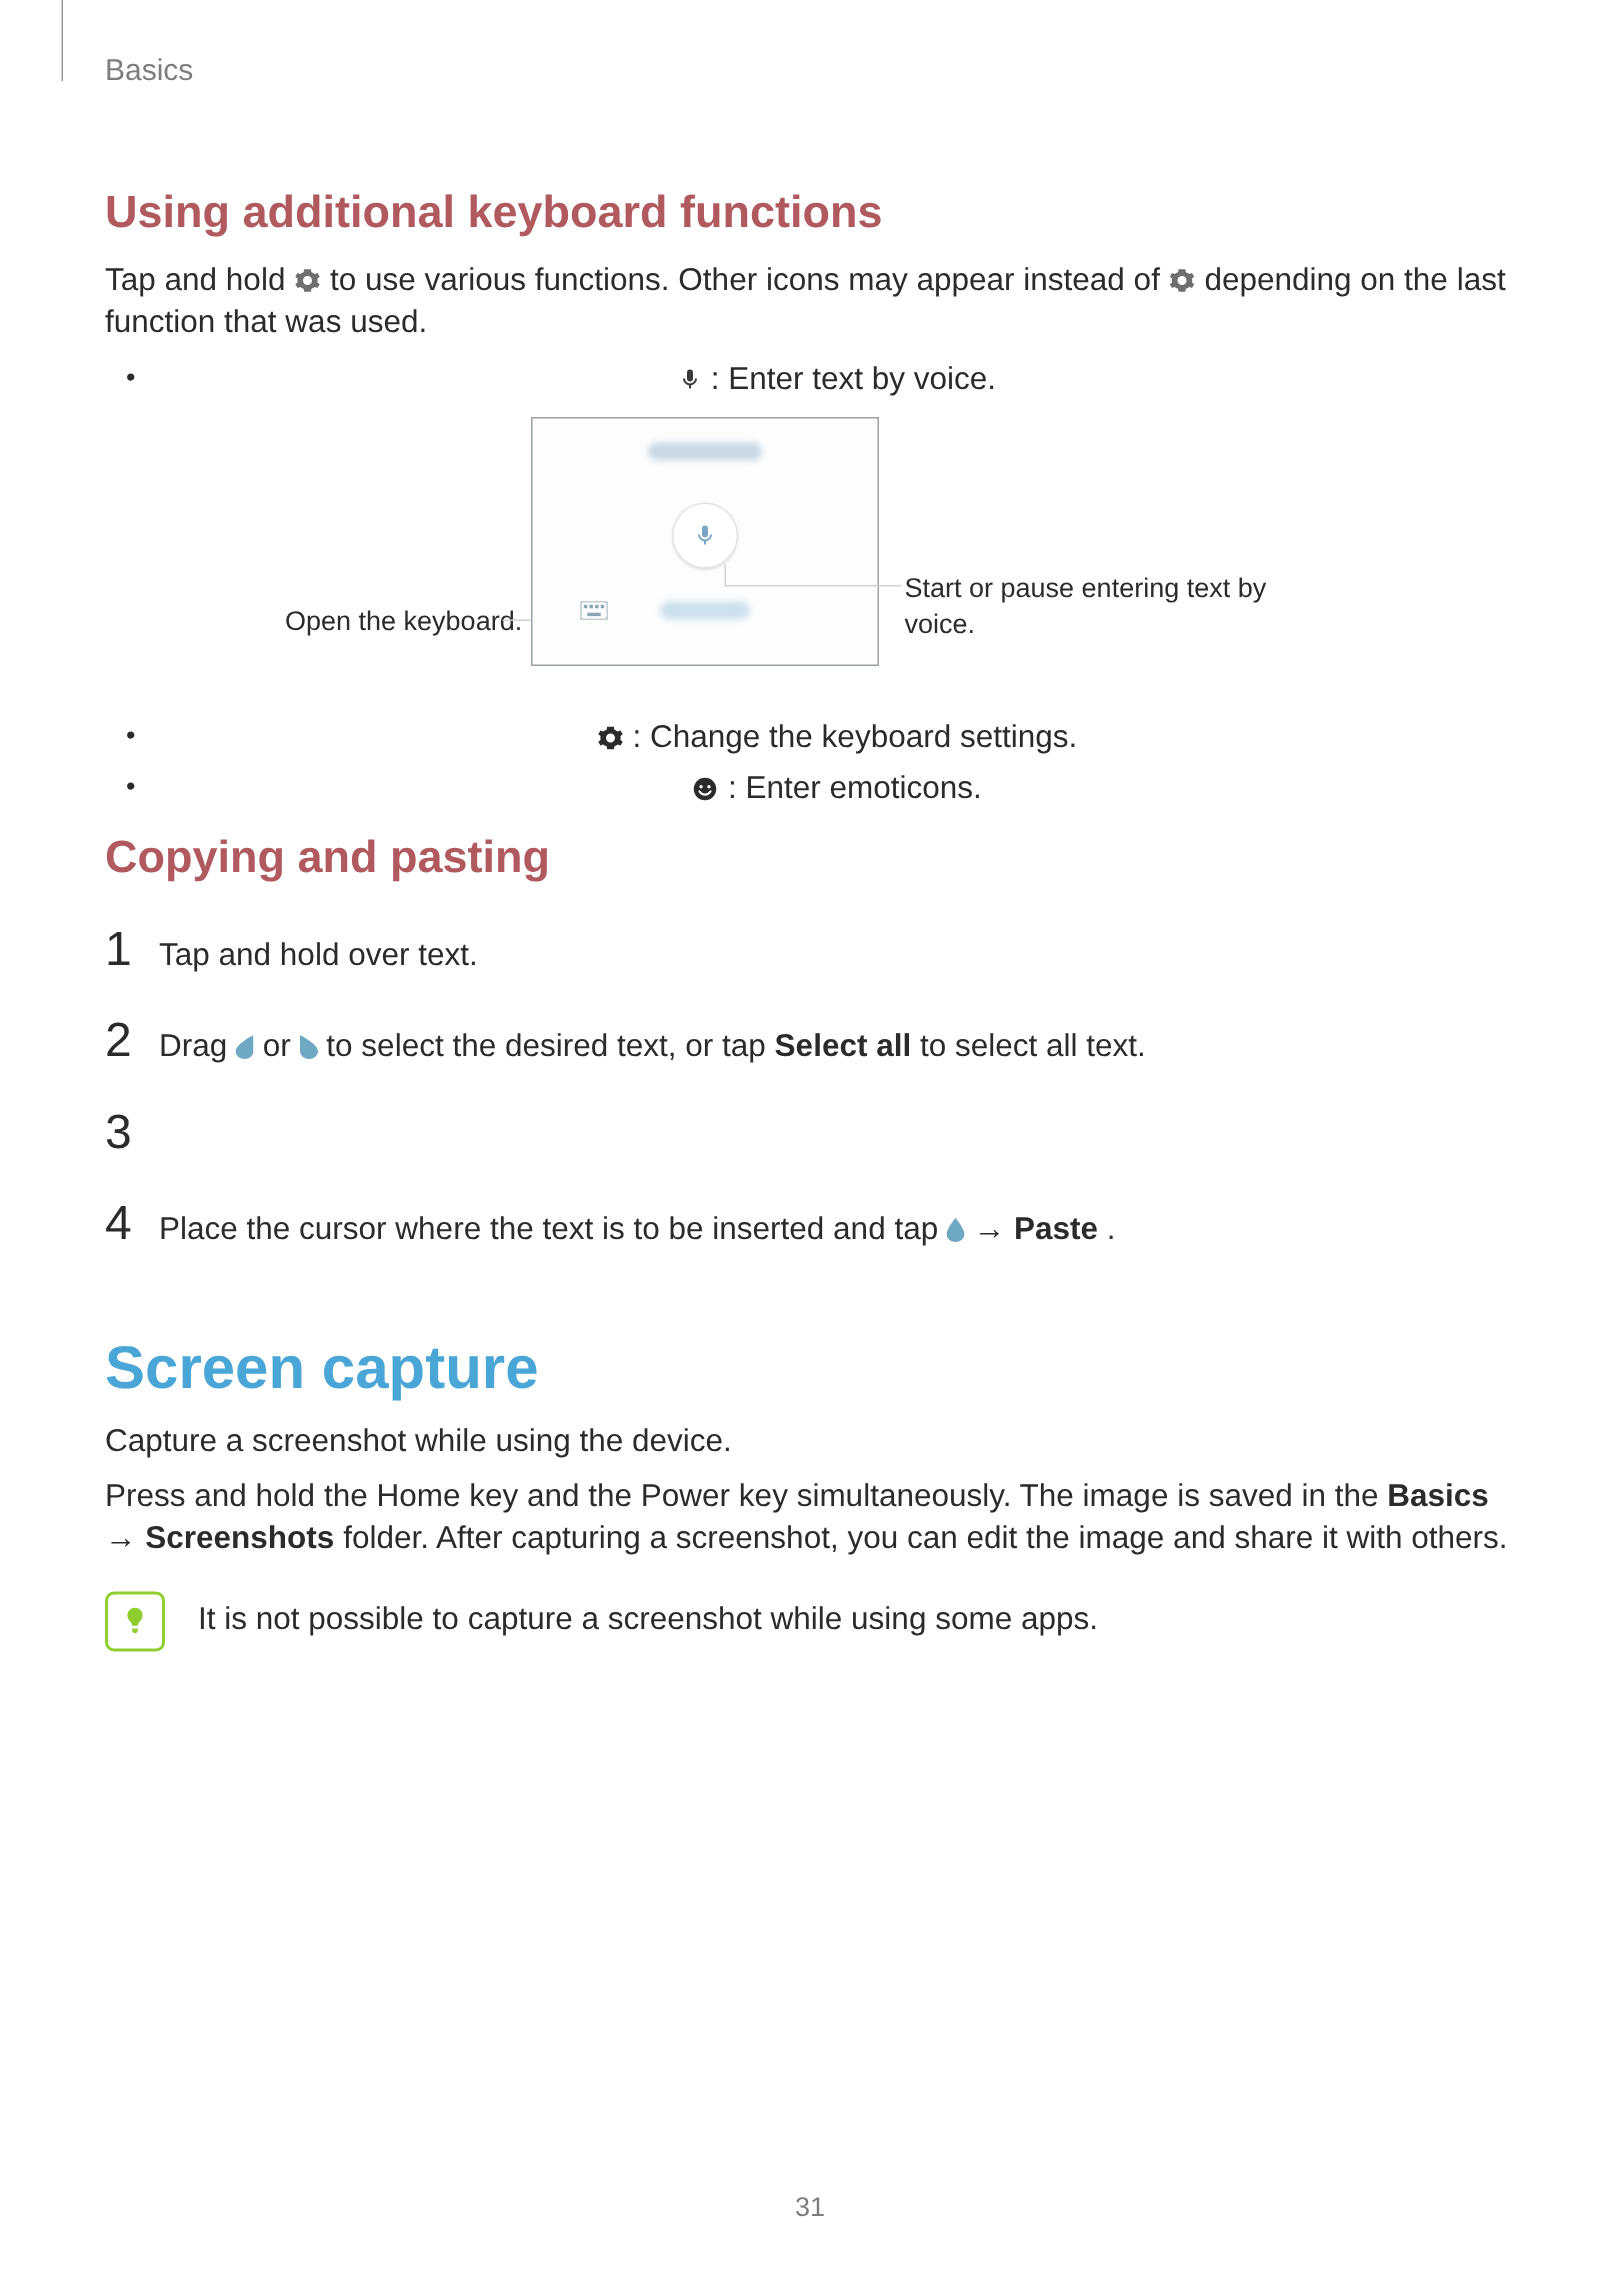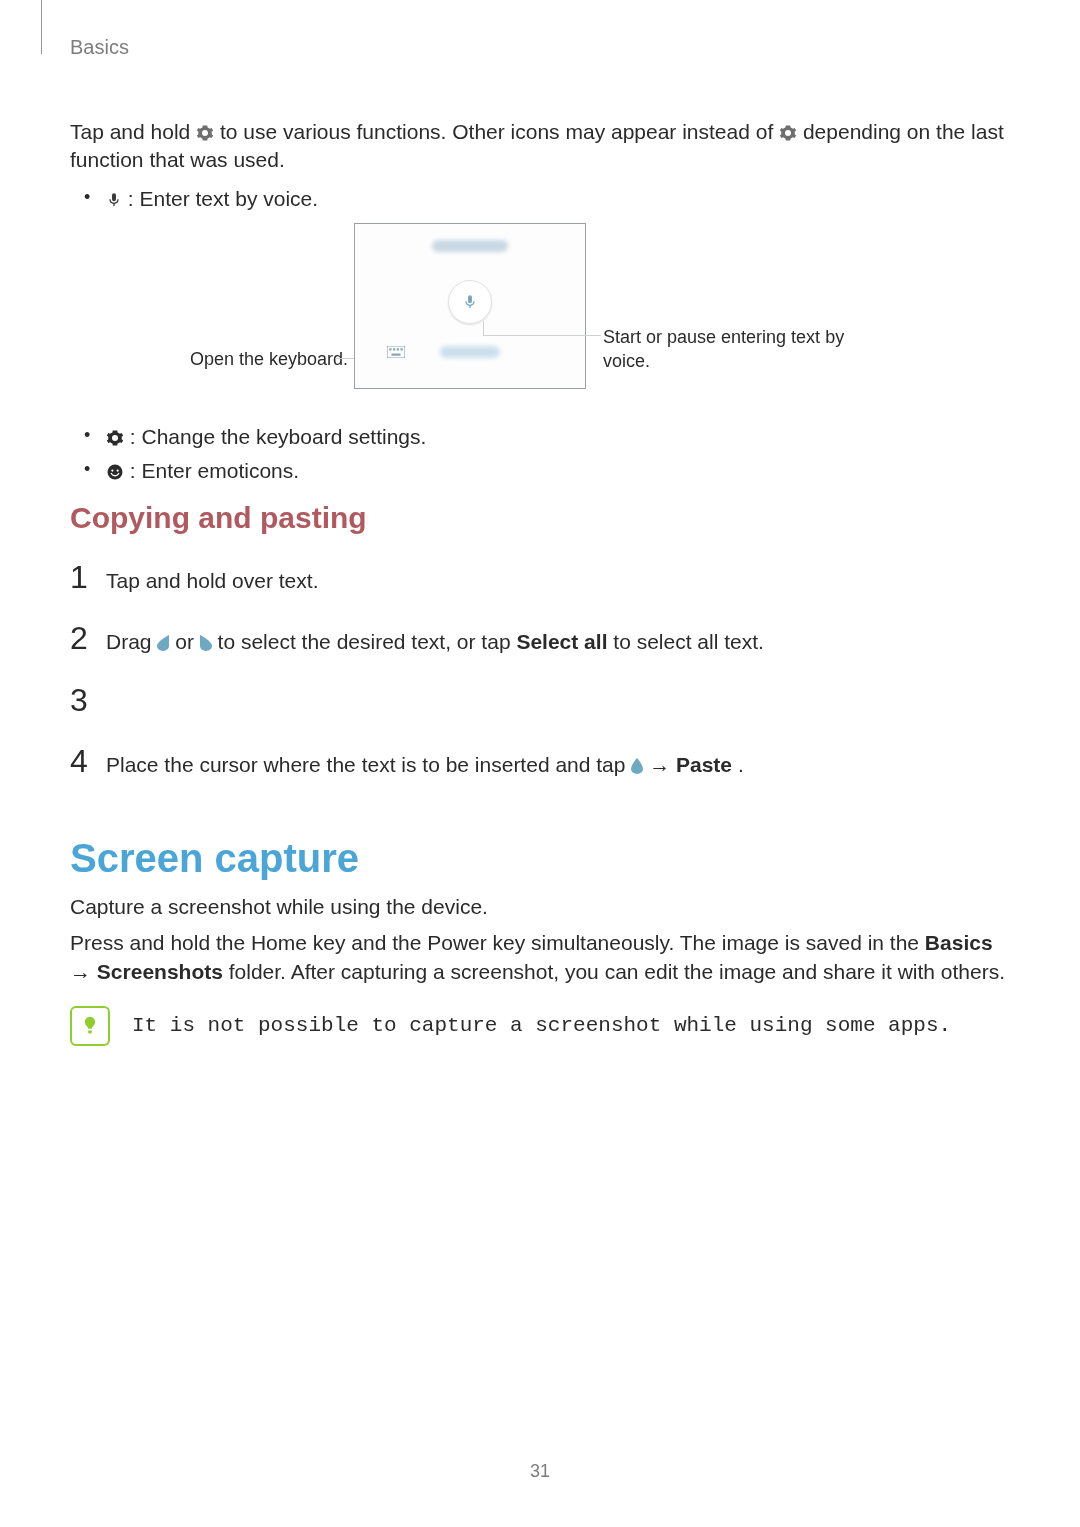--- a/index.html
+++ b/index.html
@@ -61,20 +61,21 @@
   p { margin: 8px 0; }
   .bullets {
     list-style: none;
     padding-left: 14px;
     margin: 10px 0;
   }
   .bullets li {
     position: relative;
     margin: 6px 0;
     padding-left: 22px;
+    text-align: center;
   }
   .bullets li::before {
     content: "•";
     position: absolute;
     left: 0;
     top: 0;
     color: var(--text);
     font-size: 18px;
   }
   .gear {
@@ -213,41 +214,42 @@
     width: 36px;
     height: 36px;
     border: 2px solid var(--green);
     border-radius: 6px;
     display: flex;
     align-items: center;
     justify-content: center;
     margin-right: 22px;
     flex-shrink: 0;
   }
-  .note-text { flex: 1; font-family: Liberation Mono, monospace; }
+  .note-text { flex: 1; }
   .page-number {
     position: absolute;
     bottom: 44px;
     left: 0;
     right: 0;
     text-align: center;
     color: var(--muted);
     font-size: 18px;
   }
   b { font-weight: 700; margin-top: 24px; }
 </style>
 </head>
 <body>
 
 <div class="page">
   <div class="header-bar"></div>
   <div class="chapter">Basics</div>
 
   <div class="content">
 
+    <h2 class="red">Using additional keyboard functions</h2>
 
     <p>
       <span>Tap and hold </span>
       <span class="gear">
         <svg viewBox="0 0 24 24" width="18" height="18">
             <path fill="#6f6f6f" d="M12 8a4 4 0 1 0 0 8 4 4 0 0 0 0-8zm9 4c0 .6-.06 1.18-.17 1.74l2.03 1.58-1.95 3.38-2.4-.96c-.9.7-1.93 1.24-3.05 1.56L15 22h-6l-.46-2.7a8.9 8.9 0 0 1-3.05-1.56l-2.4.96-1.95-3.38 2.03-1.58A9.2 9.2 0 0 1 3 12c0-.6.06-1.18.17-1.74L1.14 8.68l1.95-3.38 2.4.96c.9-.7 1.93-1.24 3.05-1.56L9 2h6l.46 2.7c1.12.32 2.15.86 3.05 1.56l2.4-.96 1.95 3.38-2.03 1.58c.11.56.17 1.14.17 1.74z"></path>
           </svg>
       </span>
       <span> to use various functions. Other icons may appear instead of </span>
       <span class="gear">

